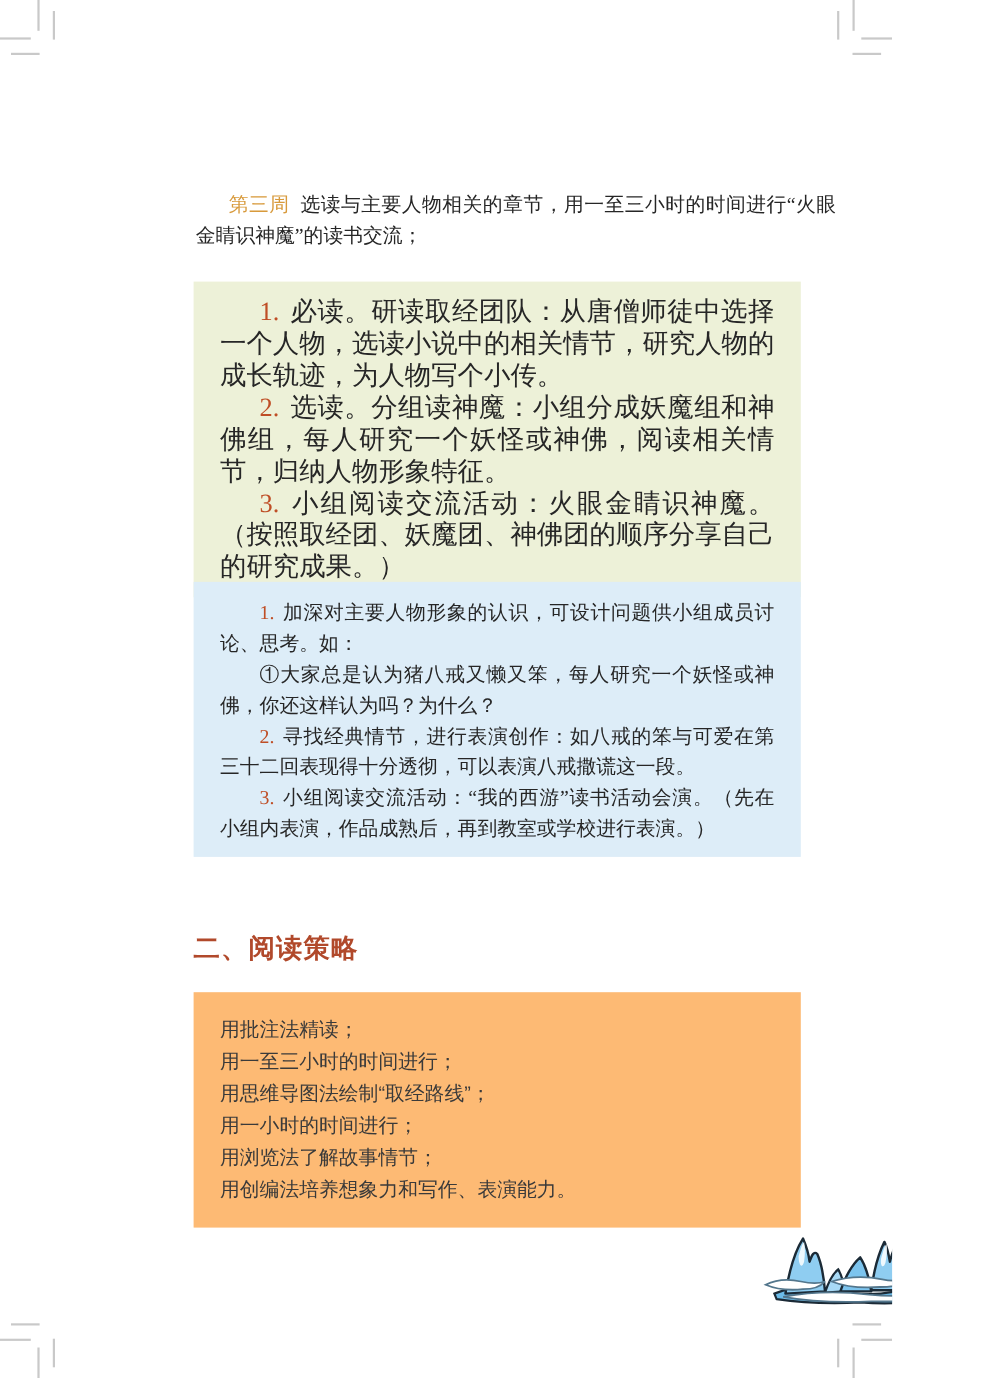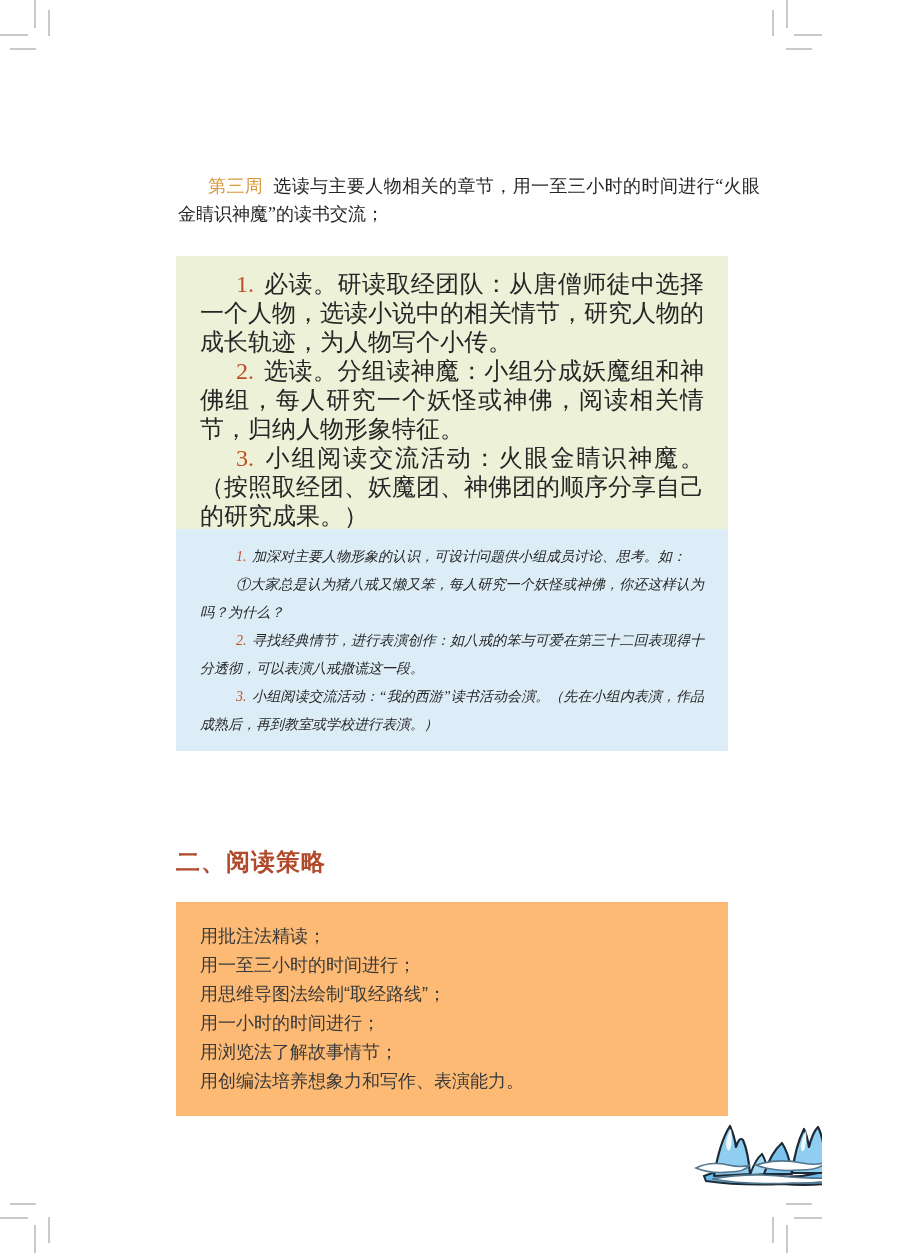--- a/index.html
+++ b/index.html
@@ -1,18 +1,18 @@
 <!DOCTYPE html>
 <html><head>
 <meta charset="utf-8">
 <style>
   html,body{margin:0;padding:0;background:#ffffff;}
   .page{
     position:relative;width:811px;height:1253px;background:#ffffff;
-    overflow:hidden;font-family:"Liberation Serif", serif;color:#262626;padding-left:11px;
+    overflow:hidden;font-family:"Liberation Serif", serif;color:#262626;
   }
   
   .corner{position:absolute;width:54px;height:54px;}
   .corner i{position:absolute;background:#c9c9c9;display:block;}
   .corner .v1{left:34px;top:0;width:2px;height:28px;}
   .corner .v2{left:48px;top:10px;width:2px;height:26px;}
   .corner .h1{top:34px;left:0;height:2px;width:28px;}
   .corner .h2{top:48px;left:10px;height:2px;width:26px;}
   .tl{left:0;top:0;}
   .tr{right:0;top:0;transform:scaleX(-1);}
@@ -24,21 +24,21 @@
     font-size:18px;line-height:28px;text-align:justify;color:#262626;
     text-indent:30px;
   }
   .para.week3{top:172px;}
   .para.week4{top:477px;white-space:nowrap;text-align:left;}
   .wk{color:#d89a3c;margin-right:10px;}
   
   .box{position:absolute;left:176px;width:552px;box-sizing:border-box;}
   .box p{margin:0;text-indent:36px;text-align:justify;}
   .green{top:256px;background:#edf1d8;padding:14px 24px 12px;font-size:24px;line-height:29px;}
-  .blue{top:529px;background:#ddedf8;padding:14px 24px 12px;font-size:14px;line-height:28px;font-style:italic;}
+  .blue{top:529px;background:#ddedf8;padding:14px 24px 12px;font-size:18px;line-height:28px;}
   .pink{
     top:902px;background:#fdba74;padding:20px 24px;font-size:18px;line-height:29px;
     font-family:"Liberation Sans", sans-serif;color:#3a3a3a;
   }
   .pink p{text-indent:0;text-align:left;}
   .num{color:#bf4e26;margin-right:0.4em;}
   .num:empty{margin-right:0;}
   
   .heading{
     position:absolute;left:176px;top:846px;margin:0;

